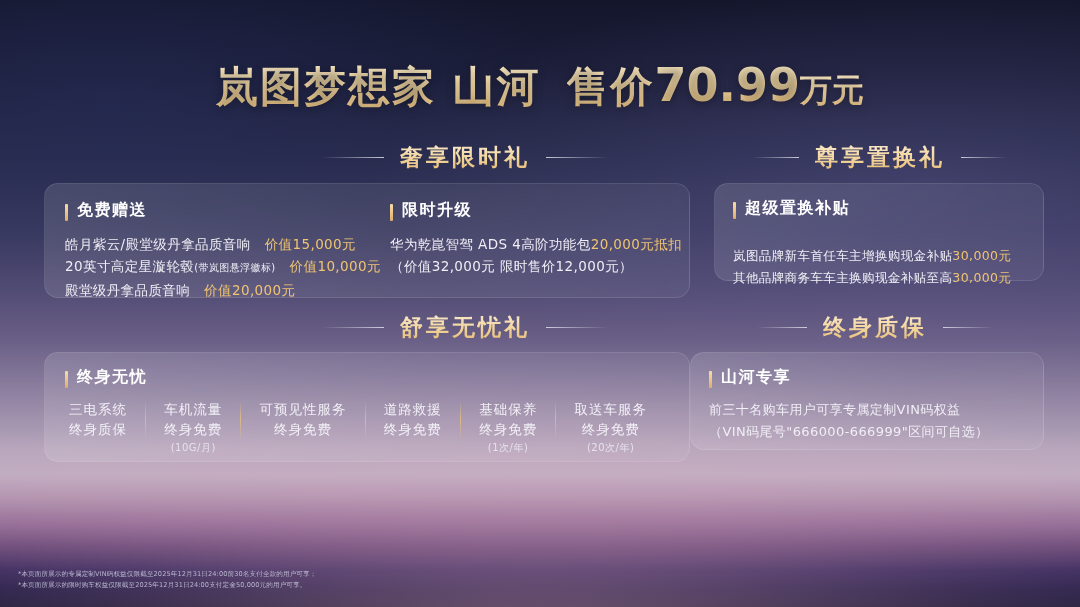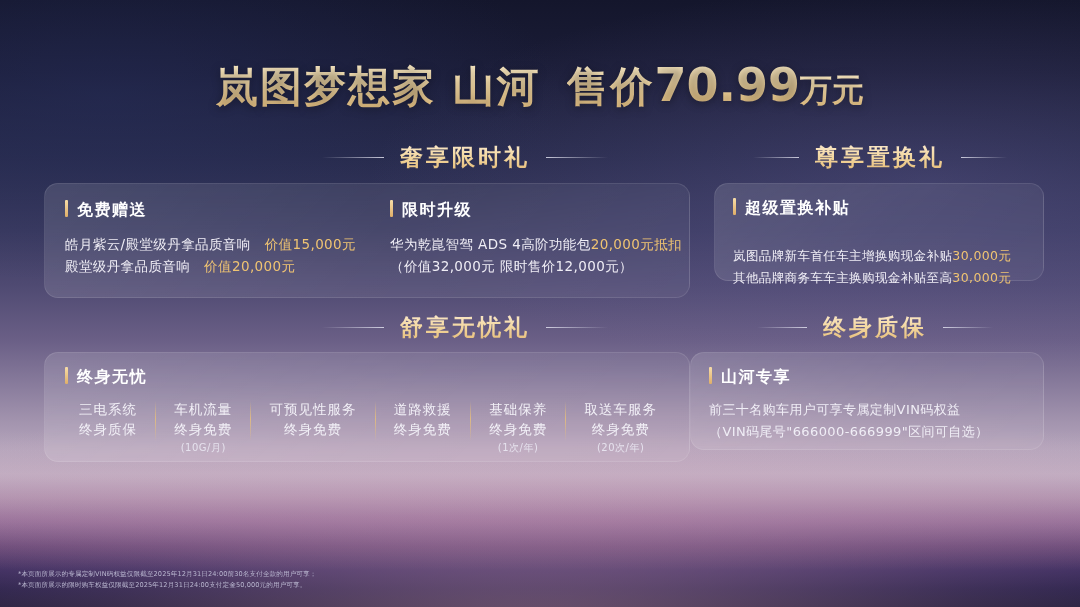--- a/index.html
+++ b/index.html
@@ -90,21 +90,21 @@
 
   
   .panel {
     position:absolute;
     border-radius:14px;
     background:linear-gradient(135deg, rgba(255,255,255,0.13) 0%, rgba(255,255,255,0.07) 55%, rgba(255,255,255,0.05) 100%);
     border:1px solid rgba(255,255,255,0.10);
     backdrop-filter:blur(2px);
   }
   .card-title {
-    display:flex; align-items:flex-start; gap:9px;
+    display:flex; align-items:flex-end; gap:9px;
     font-family:"DejaVu Sans","Liberation Sans",sans-serif;
     font-weight:bold; font-size:16px; letter-spacing:1.5px;
     color:#ffffff;
   }
   .card-title .bar {
     width:3px; height:17px; border-radius:1px;
     background:linear-gradient(180deg,#f7dda8,#dfae68);
   }
   .line-txt {
     font-family:"DejaVu Sans","Liberation Sans",sans-serif;
@@ -165,20 +165,23 @@
   <div style="position:absolute; left:20px; top:16px;">
     <div class="card-title">
       <span class="bar"></span>
       <span>免费赠送</span>
     </div>
     <div style="margin-top:12px">
       <div class="line-txt">
         <span>皓月紫云/殿堂级丹拿品质音响</span><span class="sp"></span><span class="gold">价值15,000元</span>
       </div>
       <div class="line-txt">
+        <span>20英寸高定星漩轮毂</span><span class="sm">(带岚图悬浮徽标)</span><span class="sp"></span><span class="gold">价值10,000元</span>
+      </div>
+      <div class="line-txt">
         <span>殿堂级丹拿品质音响</span><span class="sp"></span><span class="gold">价值20,000元</span>
       </div>
     </div>
   </div>
 
   <div style="position:absolute; left:345px; top:16px;">
     <div class="card-title">
       <span class="bar"></span>
       <span>限时升级</span>
     </div>
@@ -221,21 +224,21 @@
 </div>
 
 <div class="panel" style="left:44px; top:352px; width:646px; height:110px;">
   <div style="position:absolute; left:20px; top:14px;">
     <div class="card-title">
       <span class="bar"></span>
       <span>终身无忧</span>
     </div>
   </div>
 
-  <div class="svc-row" style="position:absolute; left:18px; top:46px; width:610px; justify-content:space-between;">
+  <div class="svc-row" style="position:absolute; left:8px; top:46px; width:610px; justify-content:space-between;">
     <div class="svc">
       <div class="l1">三电系统</div>
       <div class="l2">终身质保</div>
       <div class="l3"></div>
     </div>
     <div class="svc-div"></div>
     <div class="svc">
       <div class="l1">车机流量</div>
       <div class="l2">终身免费</div>
       <div class="l3">(10G/月)</div>

